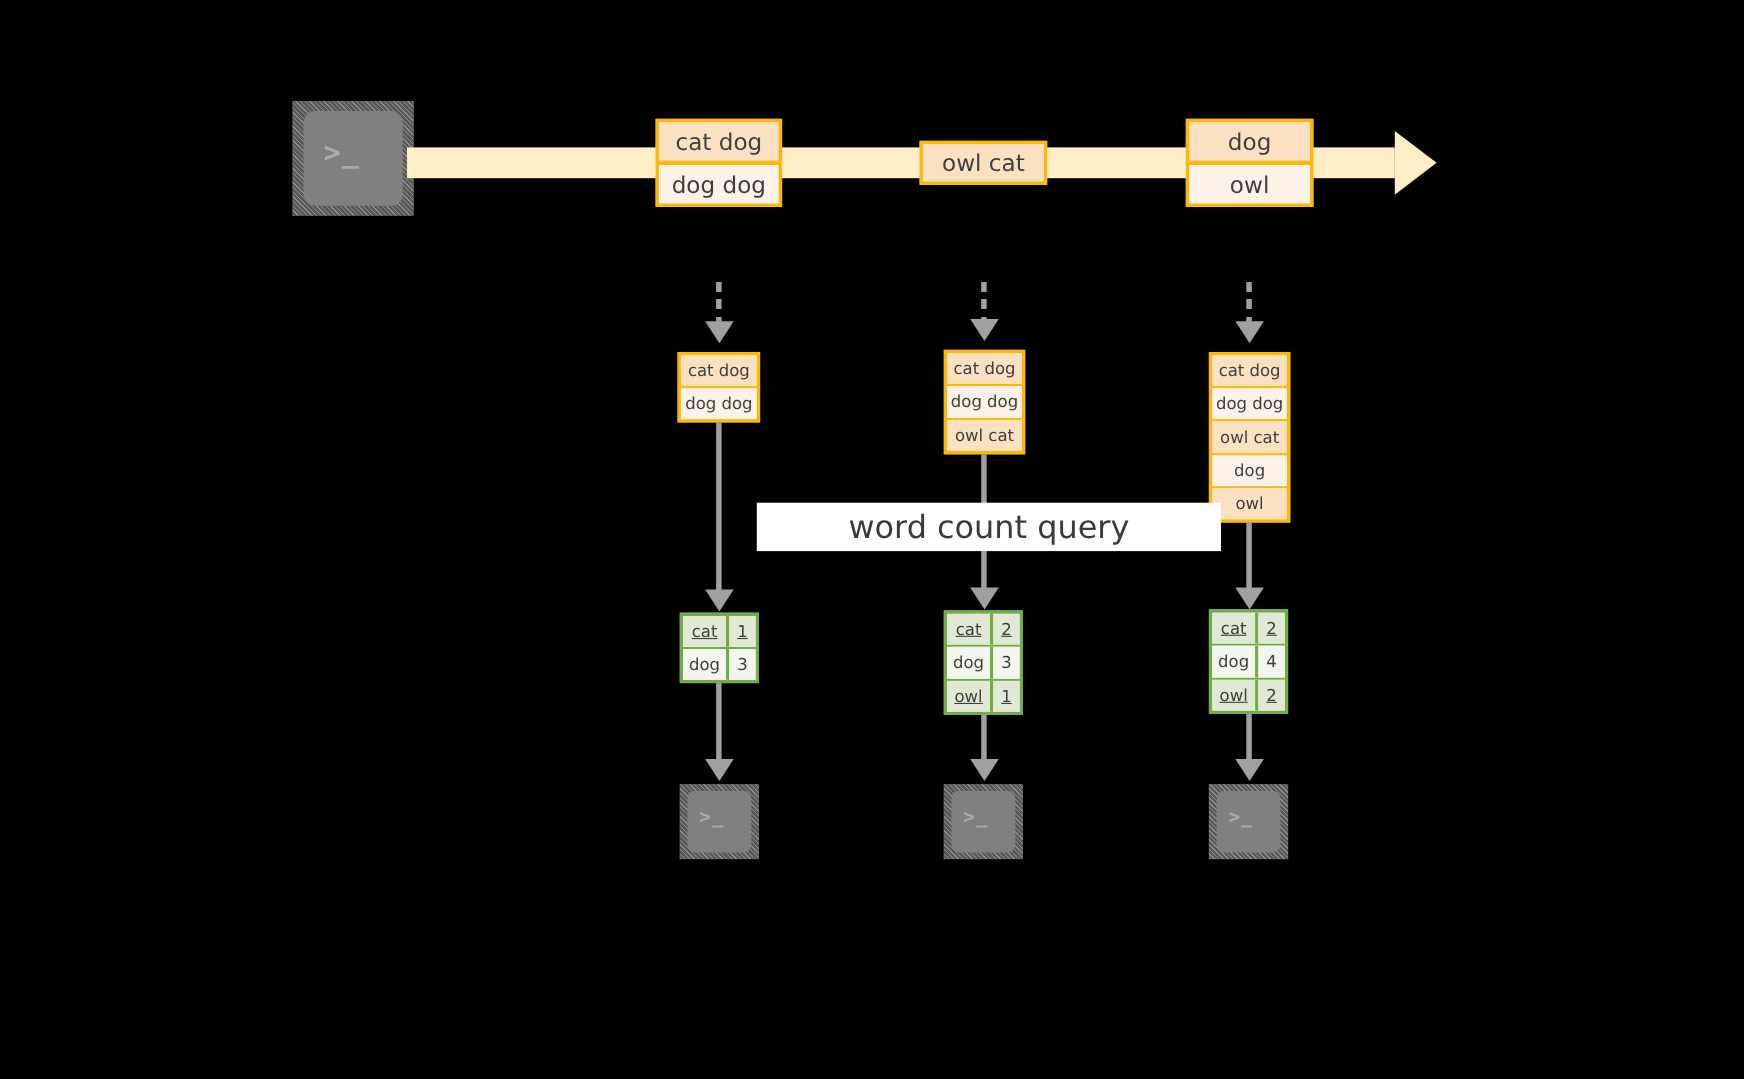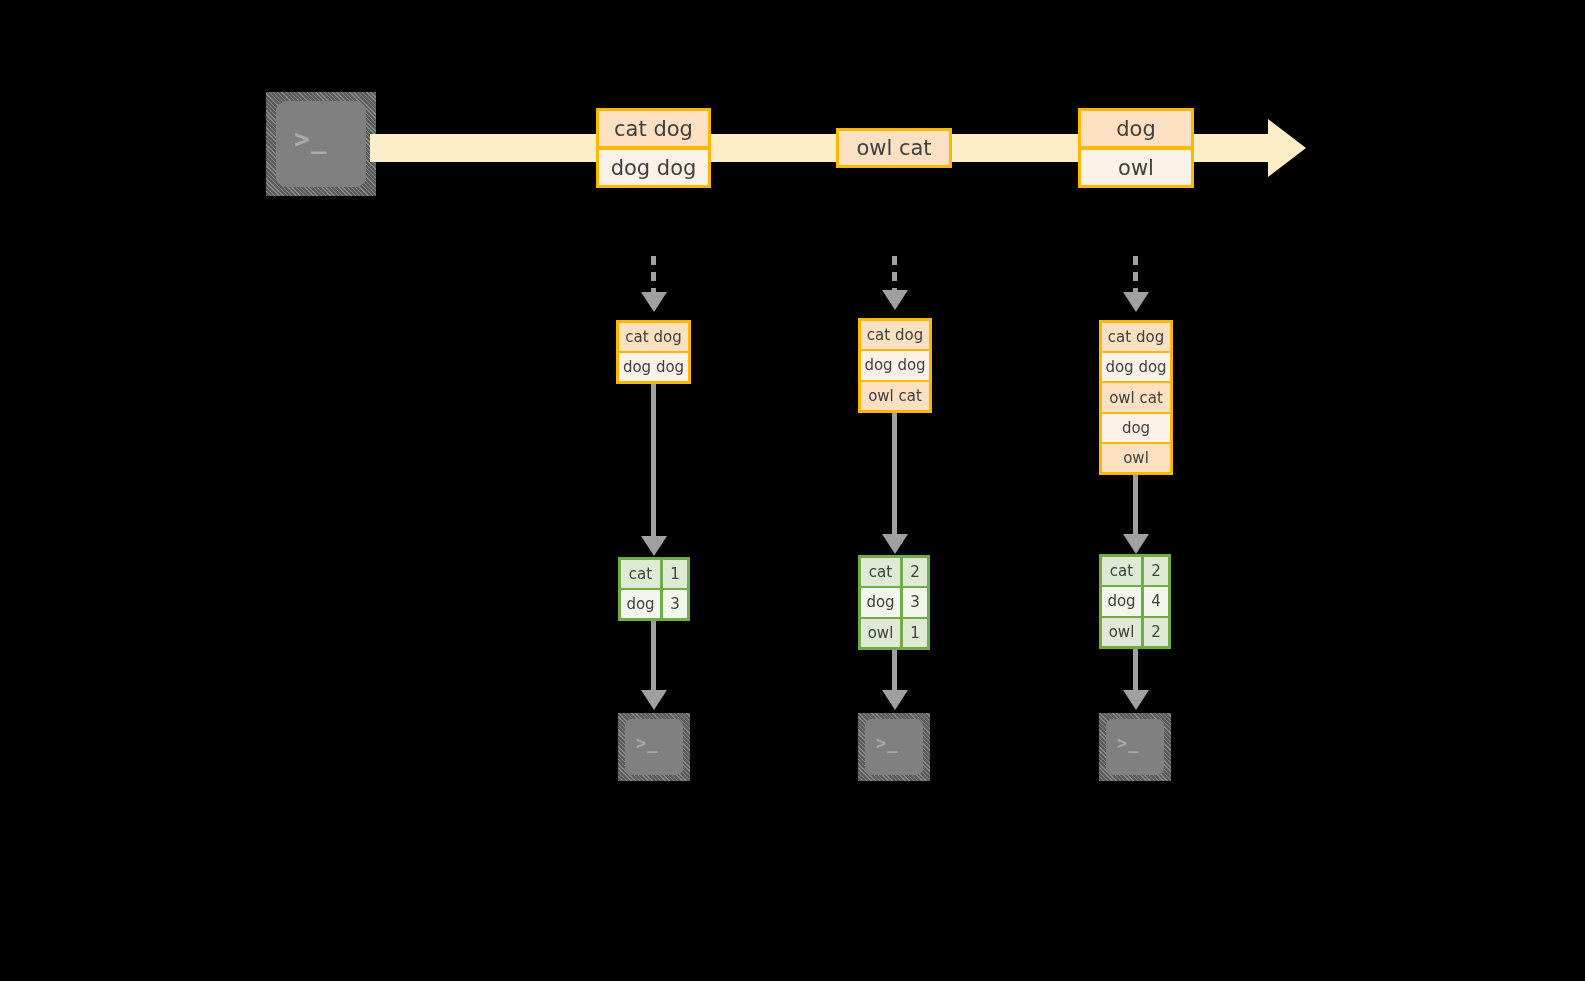--- a/index.html
+++ b/index.html
@@ -127,21 +127,21 @@
   .gtable .gc-count {
     flex: 1 1 auto;
     display: flex;
     align-items: center;
     justify-content: center;
     color: #404040;
     font-size: 15px;
     box-sizing: border-box;
   }
   .gtable .grow.dark  .gc-word,
-  .gtable .grow.dark  .gc-count { background: #dfe9d3; }
+  .gtable .grow.dark  .gc-count { background: #dfe9d3; text-decoration: underline; }
   .gtable .grow.light .gc-word,
   .gtable .grow.light .gc-count { background: #f2f6ed; }
 
   
   .vline {
     position: absolute;
     width: 5px;
     background: #a0a0a0;
   }
   .vline.dashed {
@@ -290,14 +290,15 @@
 
   <div class="vline" style="left:1133px; top:649px; width:5px; height:42px;"></div>
   <div class="vhead" style="left:1123px; top:690px;"></div>
 
   <div class="term" style="left:1099px; top:713px; width:72px; height:68px;">
     <div class="hatch"></div>
     <div class="face" style="left:7px; top:6px; right:7px; bottom:6px;"></div>
     <div class="glyph" style="left:18px; top:22px; font-size:17px;">&gt;_</div>
   </div>
 
+  <div class="querylabel" style="left:688px; top:457px; width:422px; height:44px; font-size:29px;">word count query</div>
 
 </div>
 
 </body></html>

